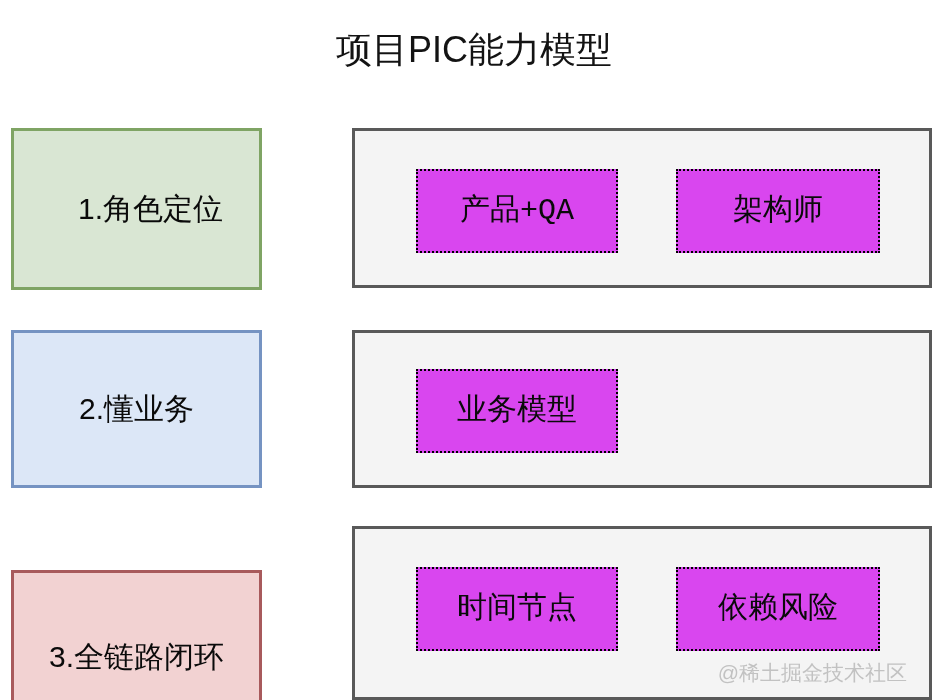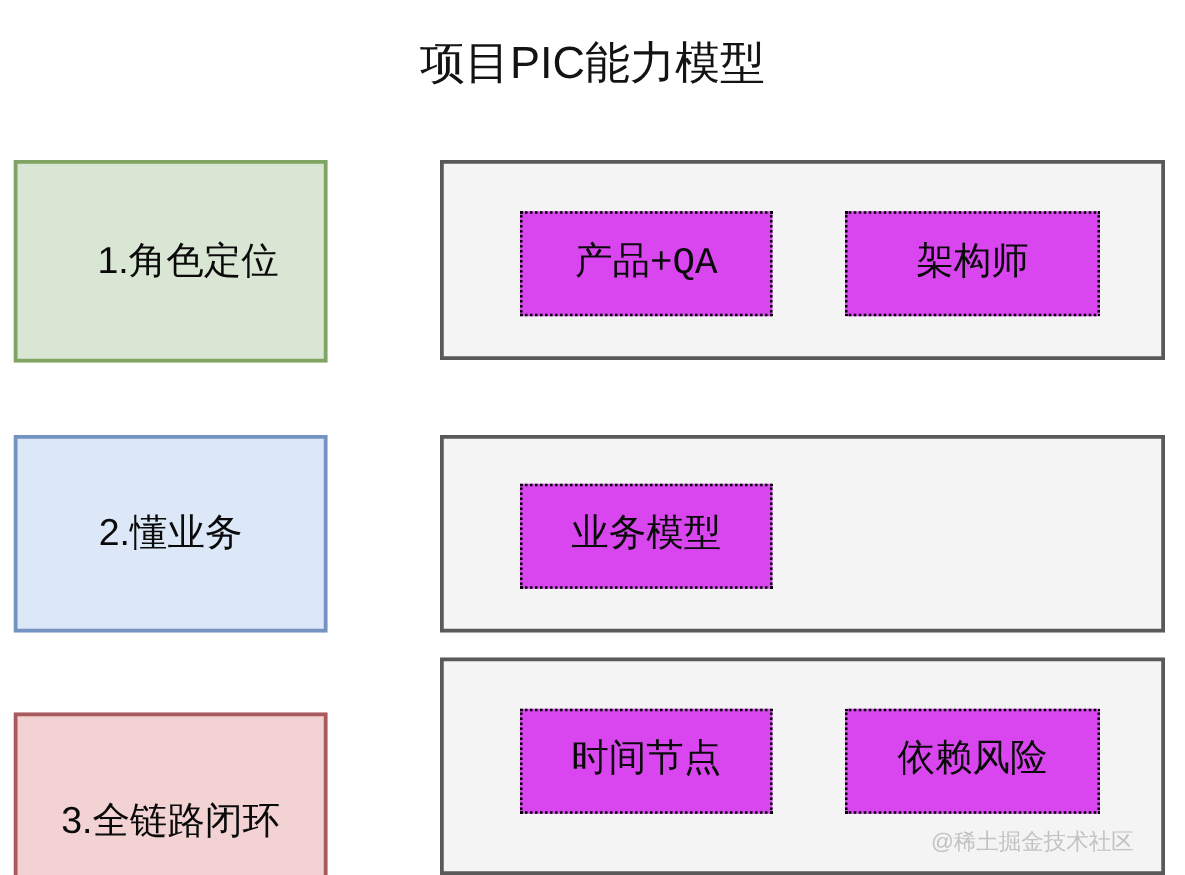--- a/index.html
+++ b/index.html
@@ -38,21 +38,21 @@
     white-space: nowrap;
   }
 
   
   .row {
     position: absolute;
     left: 0;
     width: 948px;
   }
   .row-1 { top: 128px; height: 162px; }
-  .row-2 { top: 348px; height: 160px; }
+  .row-2 { top: 330px; height: 160px; }
   .row-3 { top: 526px; height: 174px; }
 
   
   .cat-box {
     position: absolute;
     left: 11px;
     top: 0;
     width: 251px;
     box-sizing: border-box;
     border-style: solid;
@@ -116,21 +116,21 @@
   .row-2 .chip-1 { left: 321px; top: 36px; width: 204px; height: 84px; }
 
   .row-3 .chip-0 { left: 61px;  top: 38px; width: 202px; height: 84px; }
   .row-3 .chip-1 { left: 321px; top: 38px; width: 204px; height: 84px; }
 
   
   .watermark {
     position: absolute;
     right: 22px;
     bottom: 12px;
-    font-size: 18px;
+    font-size: 21px;
     line-height: 24px;
     color: #c2c2c2;
     white-space: nowrap;
     user-select: none;
   }
 </style>
 </head>
 <body>
 
 <div id="diagram">

